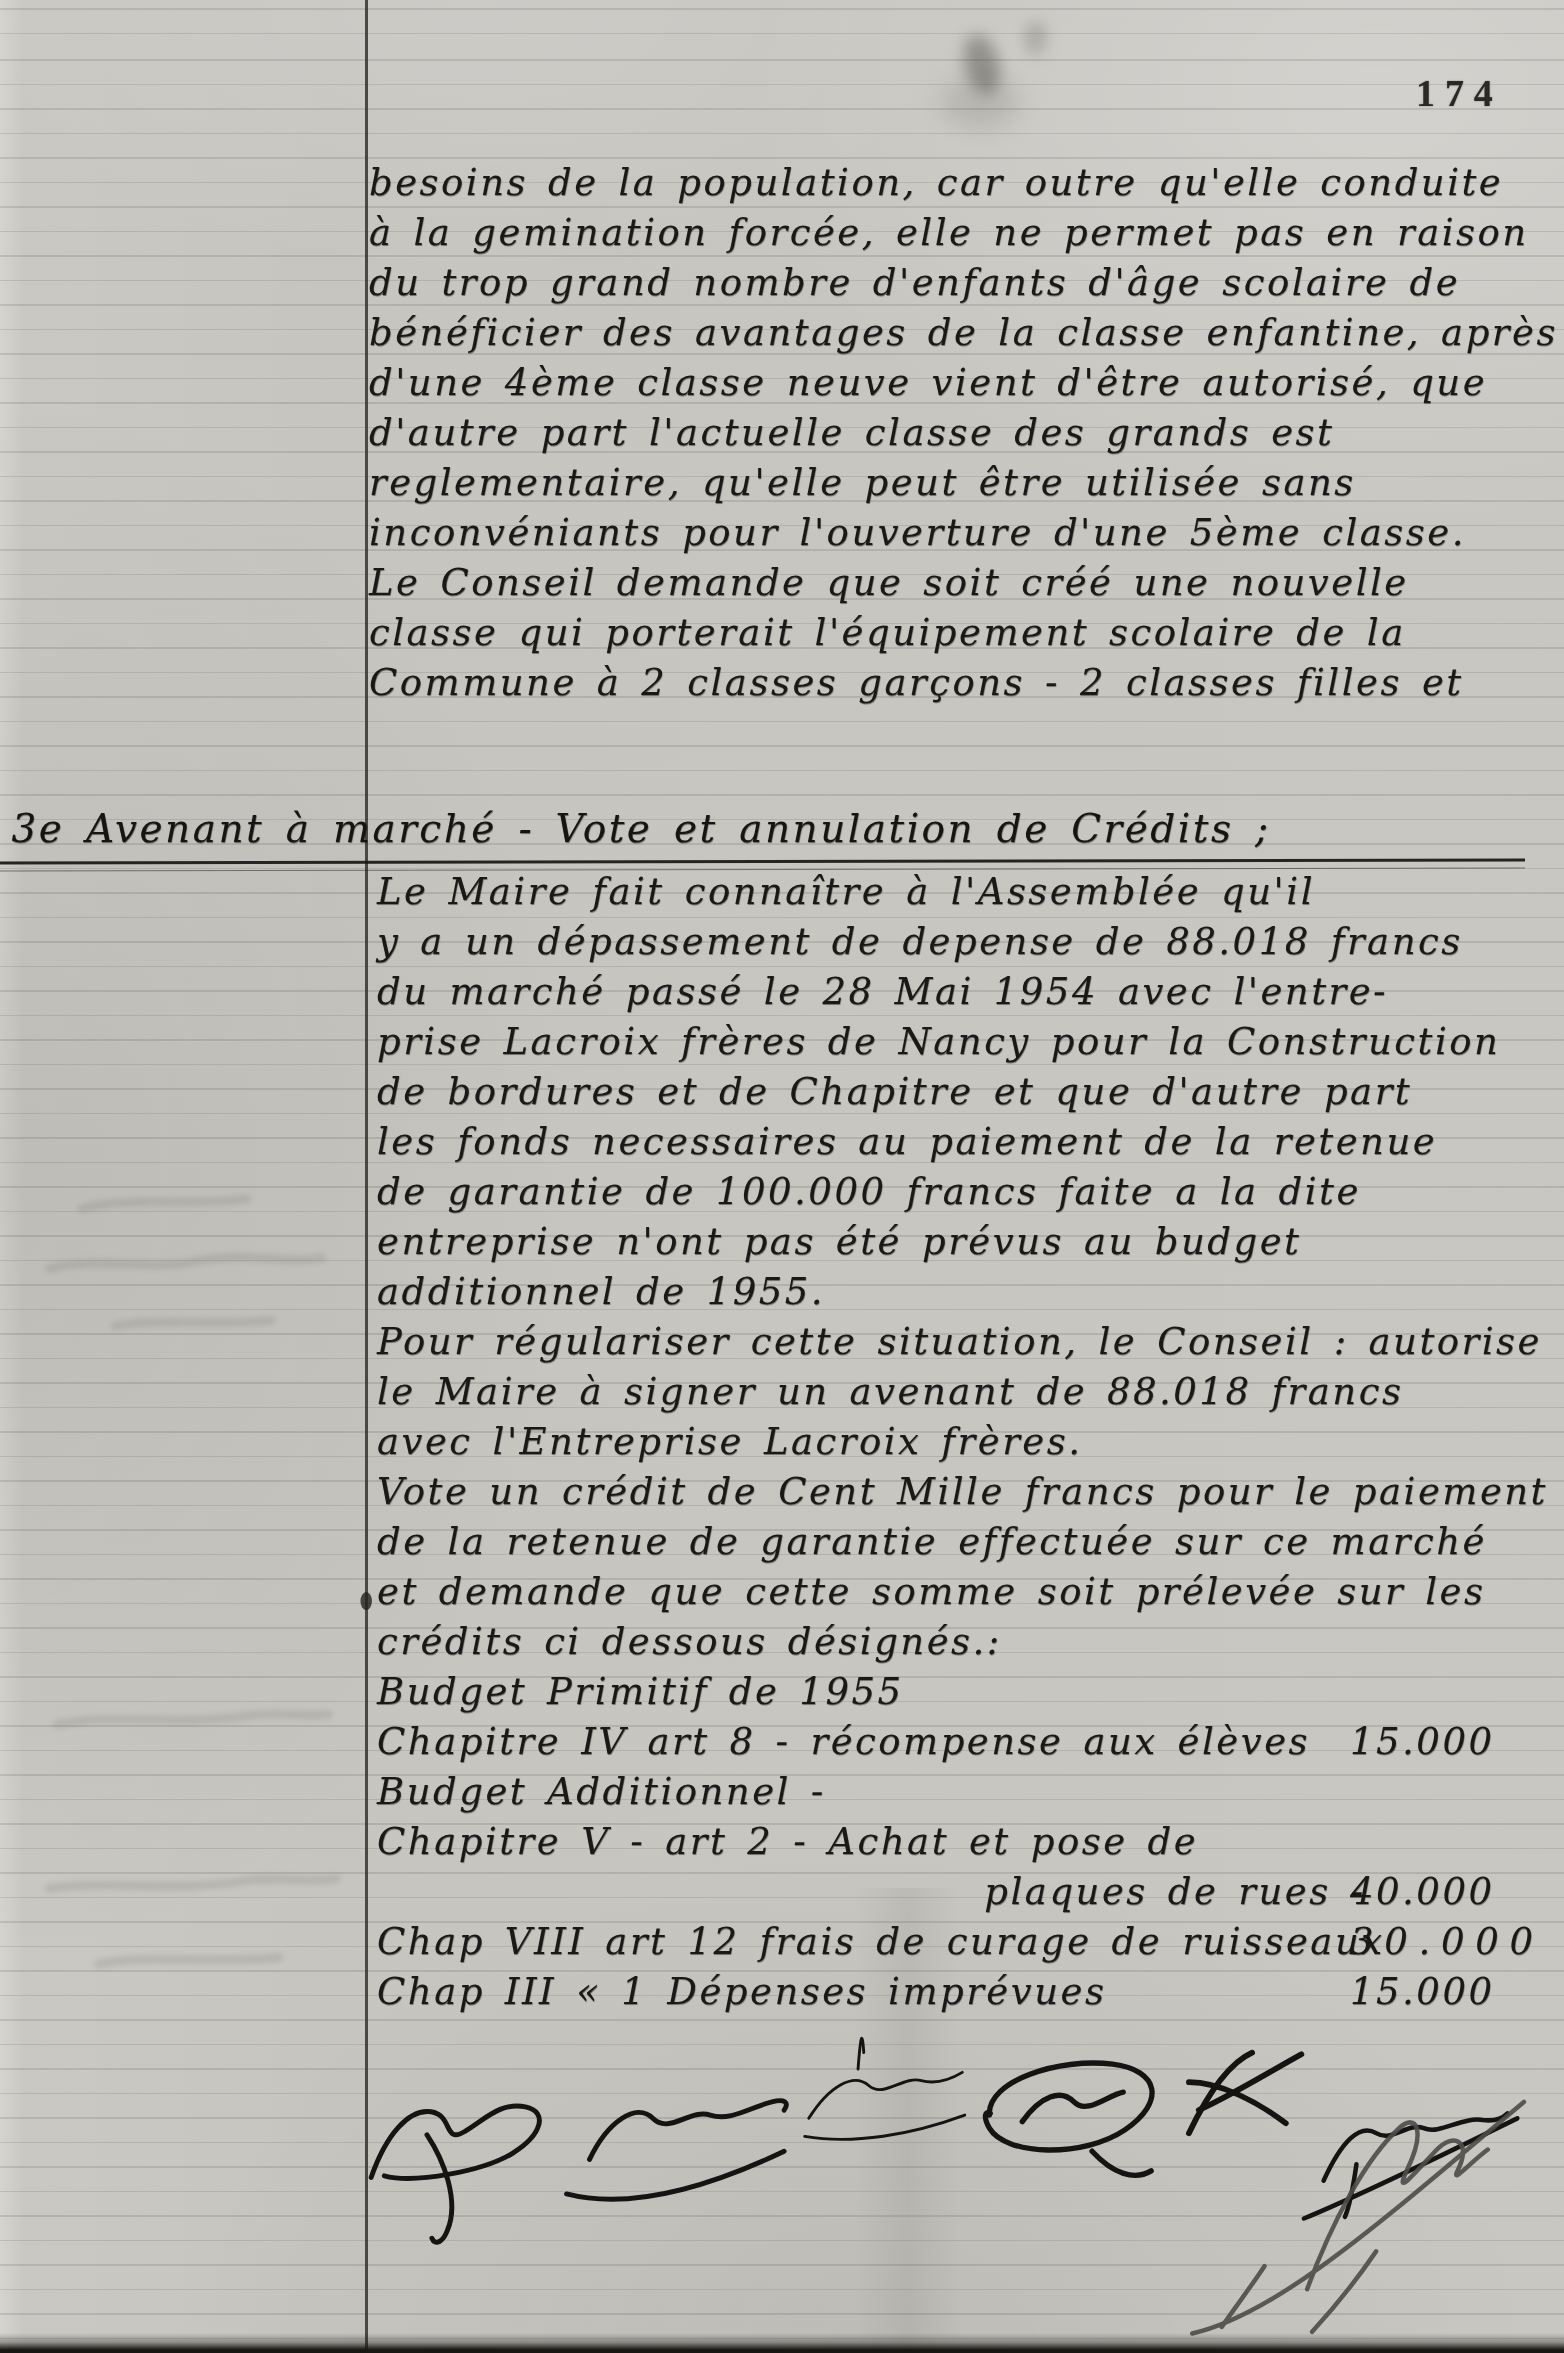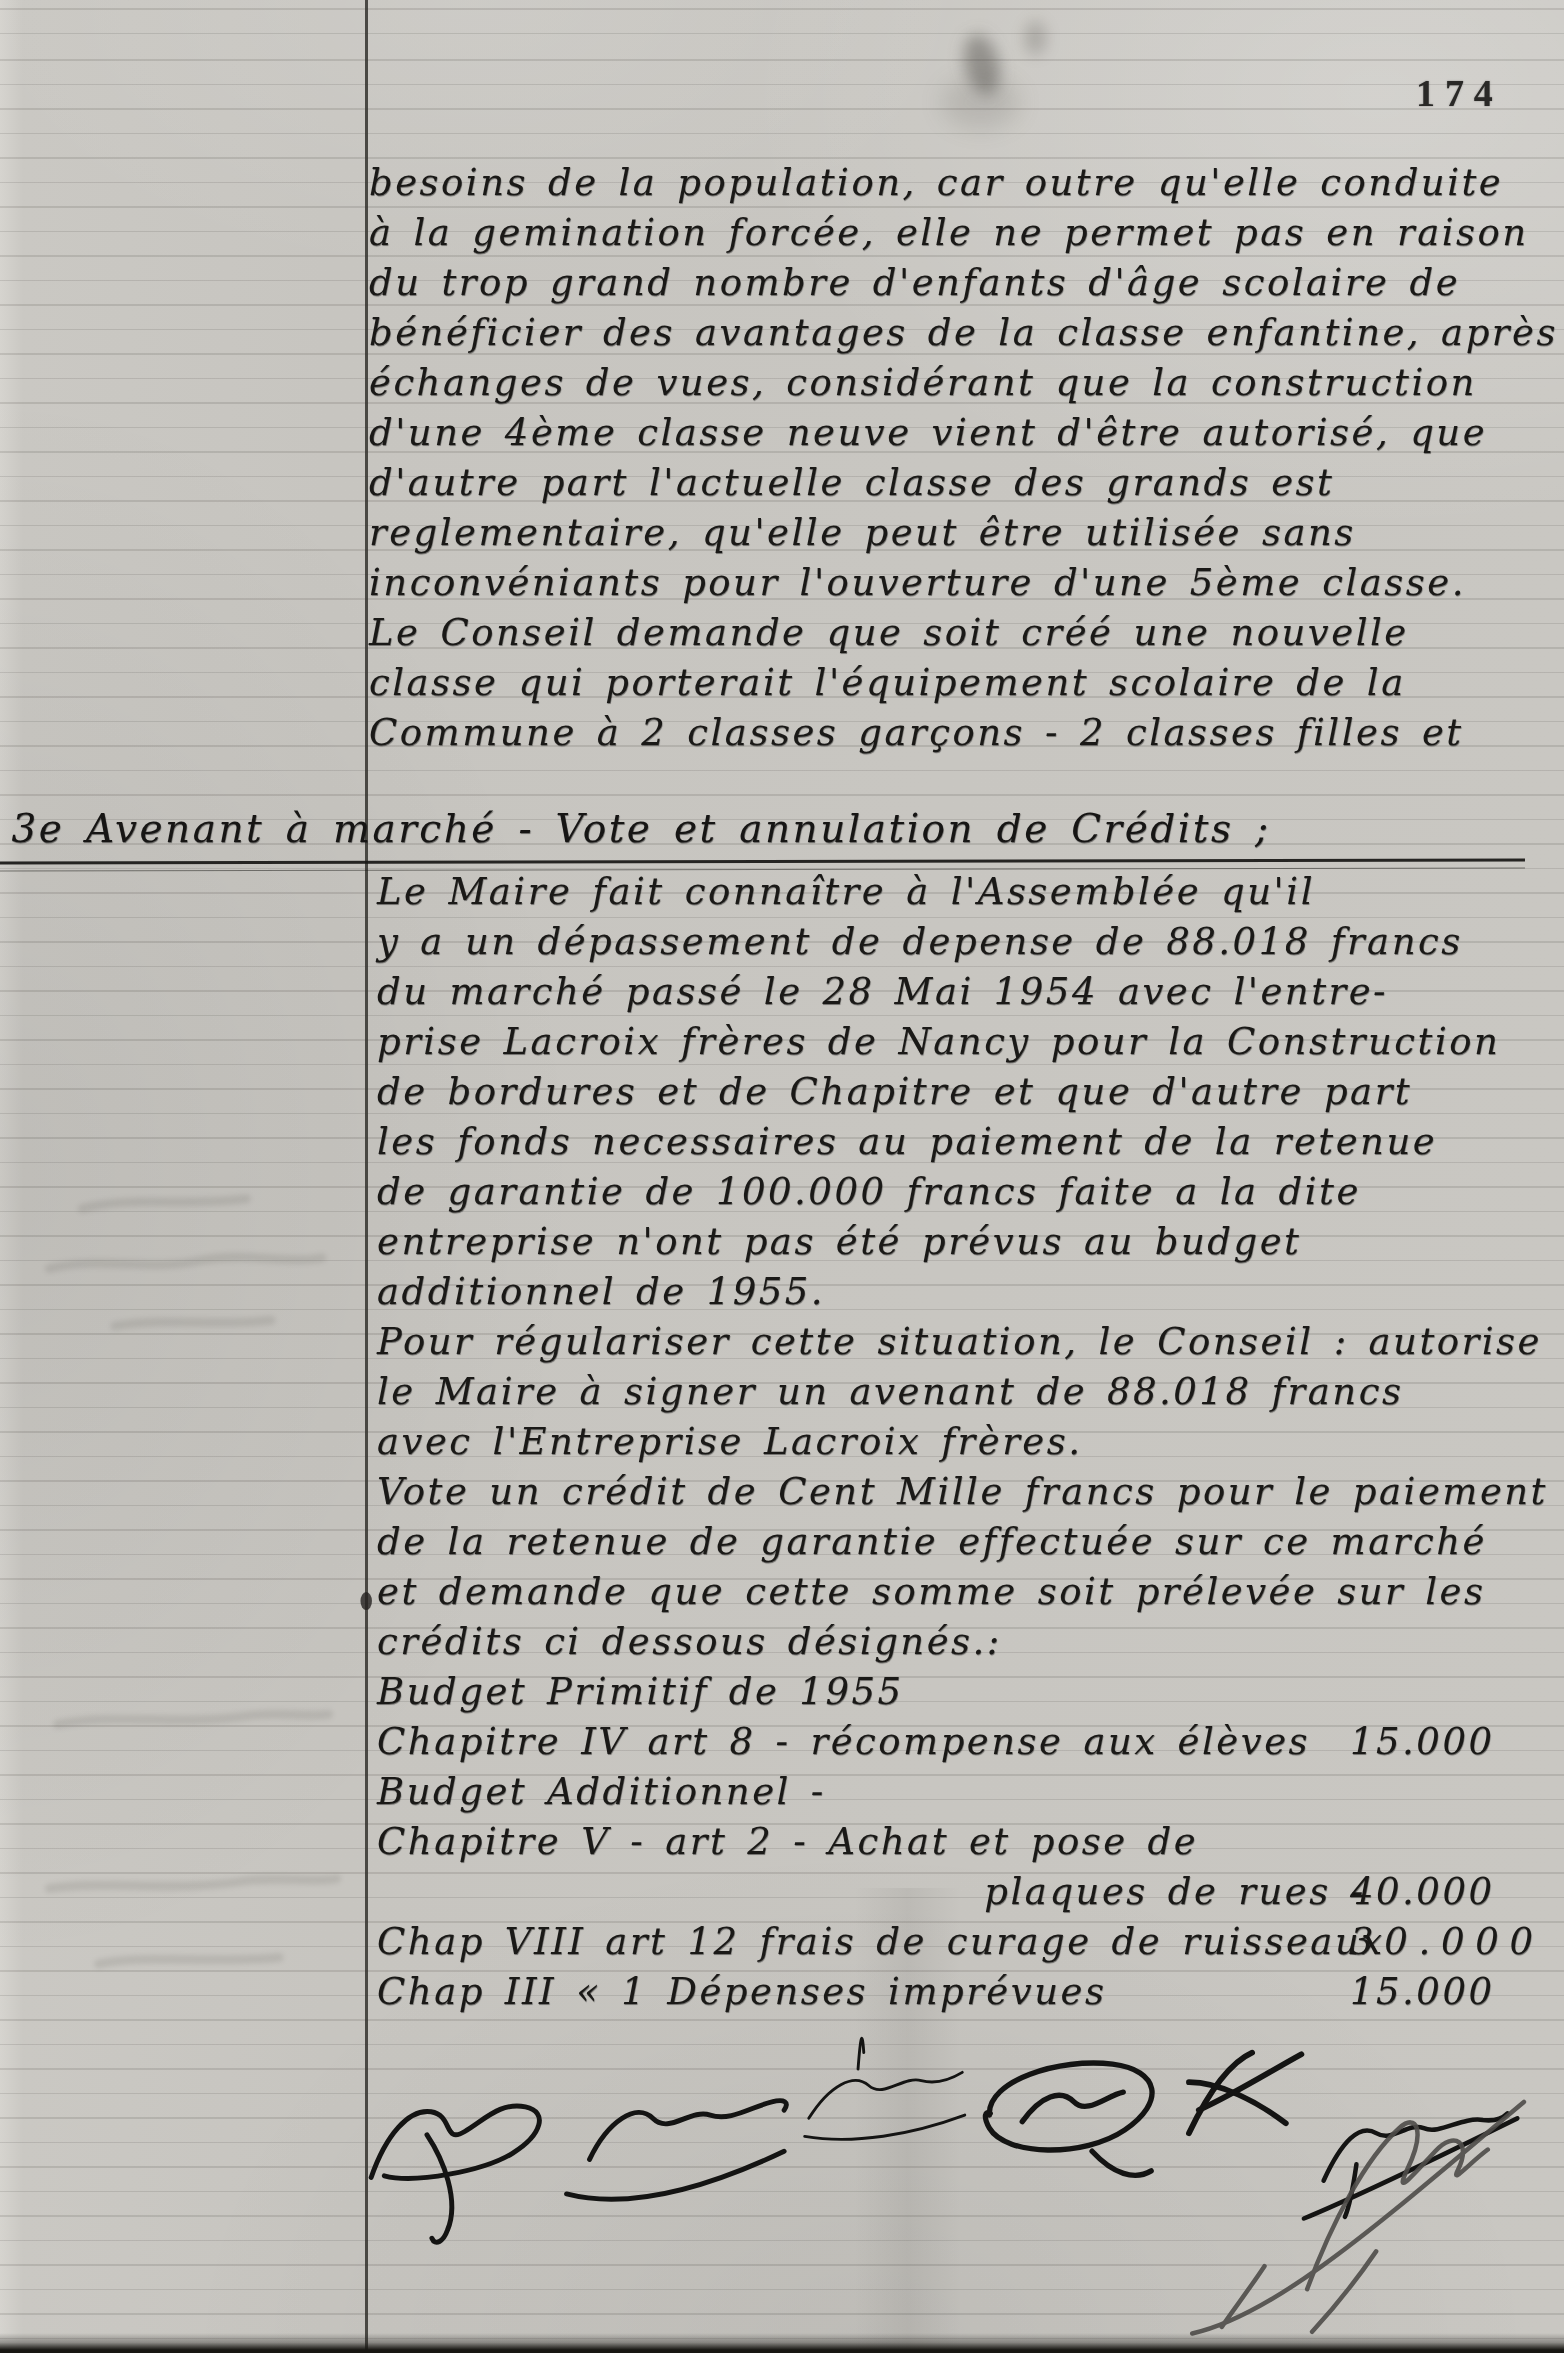--- a/index.html
+++ b/index.html
@@ -113,21 +113,20 @@
     <ellipse cx="446" cy="1950" rx="7" ry="11" fill="#242220" opacity="0.8"></ellipse>
   </svg>
 
   <div class="page-number">174</div>
 
   <div class="hw-block para1">
       <div class="hw-line"><span>besoins de la population, car outre qu'elle conduite</span></div>
       <div class="hw-line"><span>à la gemination forcée, elle ne permet pas en raison</span></div>
       <div class="hw-line"><span>du trop grand nombre d'enfants d'âge scolaire de</span></div>
       <div class="hw-line"><span>bénéficier des avantages de la classe enfantine, après</span></div>
-      <div class="hw-line"><span>échanges de vues, considérant que la construction</span></div>
       <div class="hw-line"><span>d'une 4ème classe neuve vient d'être autorisé, que</span></div>
       <div class="hw-line"><span>d'autre part l'actuelle classe des grands est</span></div>
       <div class="hw-line"><span>reglementaire, qu'elle peut être utilisée sans</span></div>
       <div class="hw-line"><span>inconvéniants pour l'ouverture d'une 5ème classe.</span></div>
       <div class="hw-line"><span>Le Conseil demande que soit créé une nouvelle</span></div>
       <div class="hw-line"><span>classe qui porterait l'équipement scolaire de la</span></div>
       <div class="hw-line"><span>Commune à 2 classes garçons - 2 classes filles et</span></div>
     </div>
 
   <div class="heading">3e Avenant à marché - Vote et annulation de Crédits ;</div>

